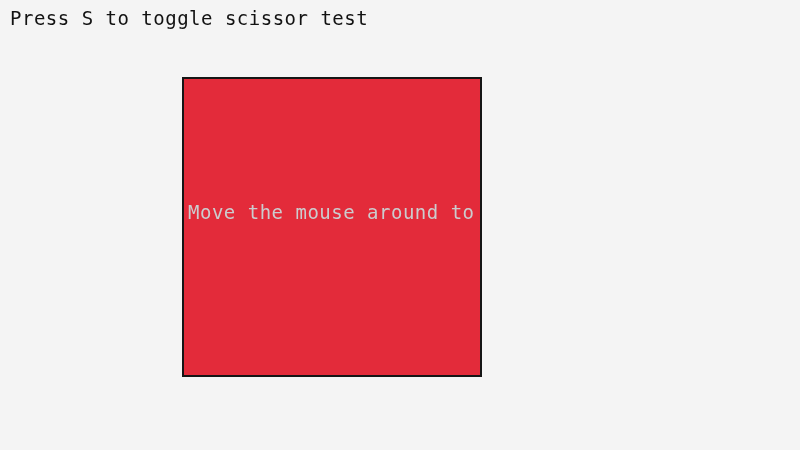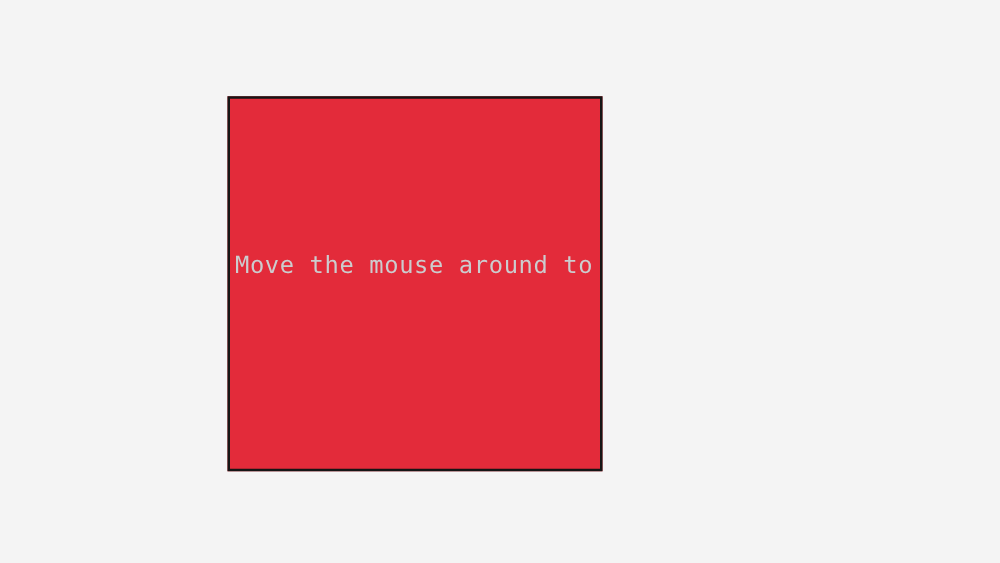--- a/index.html
+++ b/index.html
@@ -61,18 +61,19 @@
     white-space: pre;
     -webkit-font-smoothing: none;
     font-smooth: never;
   }
 </style>
 </head>
 <body>
 
 <div id="app">
 
+  <div id="hint-text">Press S to toggle scissor test</div>
 
   <div id="scissor-box">
     <div id="scissor-box-label">Move the mouse around to resize the scissor rectangle</div>
   </div>
 
 </div>
 
 </body></html>

